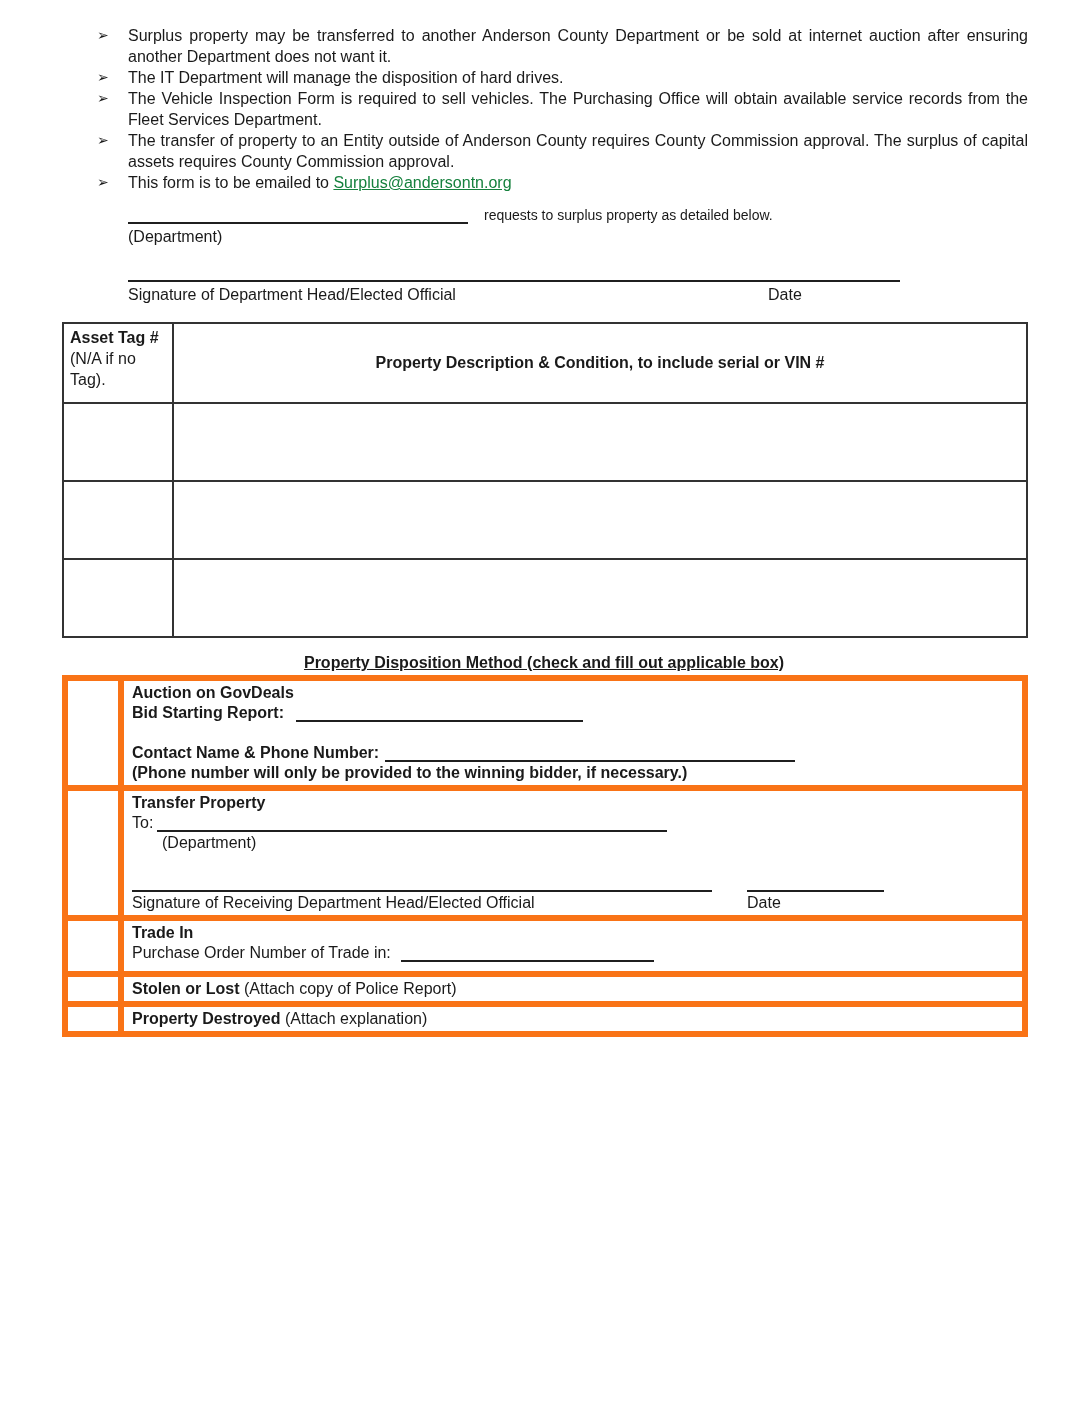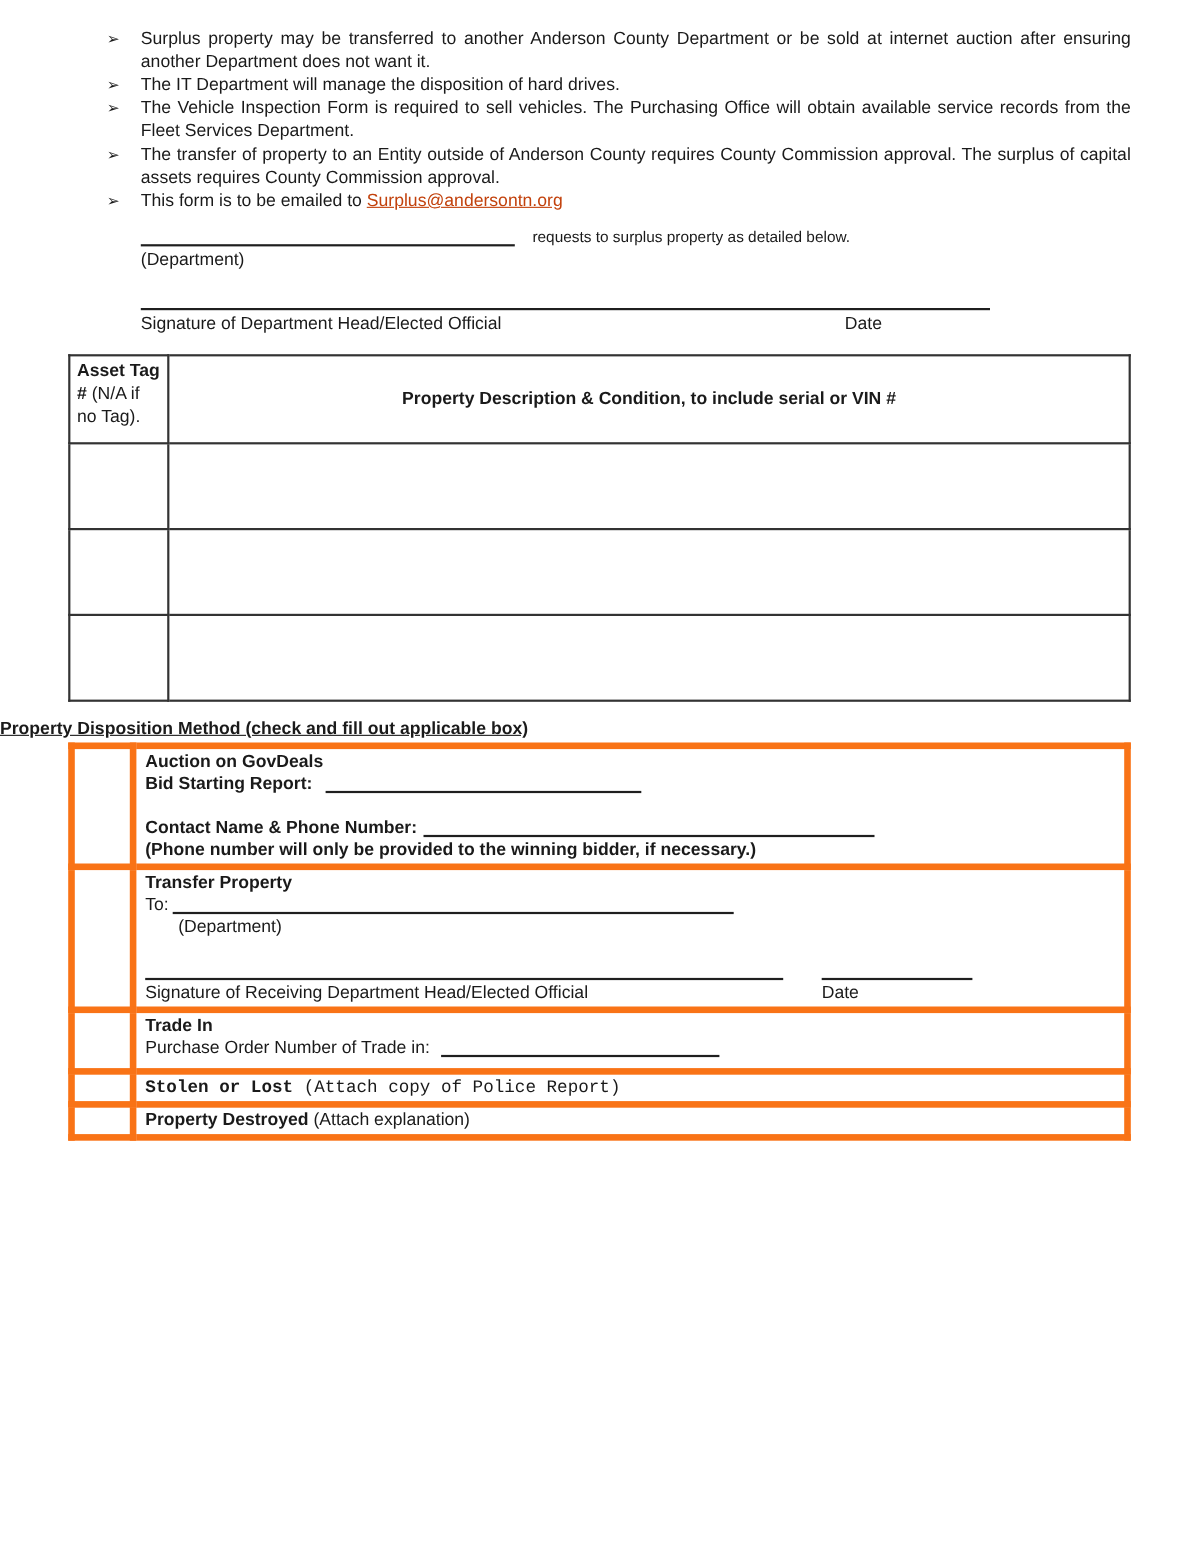--- a/index.html
+++ b/index.html
@@ -13,57 +13,57 @@
   }
   .page { position: relative; width: 1088px; height: 1408px; }
 
   
   .title { margin-top: 84px; text-align: center; font-weight: bold; font-size: 19px; line-height: 26px; letter-spacing: 0.2px; }
 
   
   .bullets { margin: 25px 60px 0 97px; list-style: none; }
   .bullets li { position: relative; padding-left: 31px; font-size: 16px; line-height: 21px; text-align: justify; }
   .bullets li .marker { position: absolute; left: 0; top: 0; font-size: 14px; line-height: 21px; }
-  a.email-link { color: #c2410c; text-decoration: underline; }
+  a.email-link { color: #15803d; text-decoration: underline; }
 
   
   .bl { display: inline-block; height: 1em; border-bottom: 2px solid #1f1f1f; vertical-align: -4px; }
 
   .request-row { margin: 12px 61px 0 128px; font-size: 14px; line-height: 21px; }
   .request-row .suffix { margin-left: 16px; }
   .dept-label { margin-left: 128px; font-size: 16px; line-height: 21px; }
 
   .sig-block { margin: 33px 0 0 128px; width: 772px; }
   .sig-line { width: 772px; border-bottom: 2px solid #1f1f1f; height: 2px; }
   .sig-labels { position: relative; font-size: 16px; line-height: 22px; margin-top: 2px; }
   .sig-labels .date { position: absolute; left: 640px; top: 0; }
 
   
   table { border-collapse: collapse; table-layout: fixed; }
   .assets-table { margin: 16px 0 0 62px; width: 966px; }
   .assets-table td { border: 2px solid #333333; font-size: 16px; }
-  .assets-table .tag-col { width: 90px; vertical-align: top; padding: 3px 6px; line-height: 21px; border-radius: 13px; }
+  .assets-table .tag-col { width: 110px; vertical-align: top; padding: 3px 6px; line-height: 21px; border-radius: 13px; }
   .assets-table .desc-col { vertical-align: middle; text-align: center; font-weight: bold; padding: 18px 10px; }
   .assets-table tr.hdr { height: 80px; }
   .assets-table tr.empty { height: 78px; }
 
   .attach-note { margin: 6px 0 0 100px; font-size: 16px; line-height: 21px; }
 
-  .method-heading { margin-top: 15px; text-align: left; font-size: 16px; font-weight: bold; text-decoration: underline; line-height: 20px; }
+  .method-heading { margin-top: 15px; text-align: center; font-size: 16px; font-weight: bold; text-decoration: underline; line-height: 20px; }
 
   .method-table { margin: 2px 0 0 62px; width: 966px; }
   .method-table td { border: 6px solid #f97316; font-size: 16px; vertical-align: top; }
   .method-table .chk-col { width: 56px; }
   .method-table .content-col { padding: 2px 8px; line-height: 20px; }
   .method-table p { margin: 0; }
   .bold { font-weight: bold; }
   .row-auction { height: 100px; }
   .row-transfer { height: 120px; }
   .row-trade { height: 56px; }
-  .row-stolen { height: 18px; font-family: Liberation Mono, monospace; }
+  .row-stolen { height: 18px; }
   .row-destroyed { height: 25px; }
   .row-stolen .content-col, .row-destroyed .content-col { vertical-align: middle; }
   .indent-30 { padding-left: 30px; }
   .rel { position: relative; }
   .transfer-date { position: absolute; left: 615px; top: 0; }
 </style>
 </head>
 <body>
 
 <div class="page">

